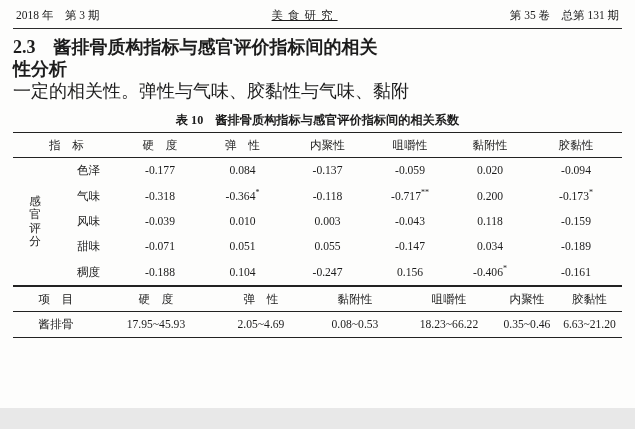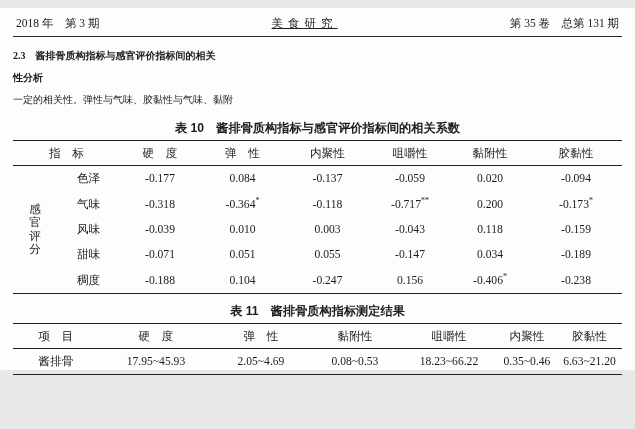--- a/index.html
+++ b/index.html
@@ -1,38 +1,38 @@
 <!DOCTYPE html>
 <html><head>
 <meta charset="utf-8">
 <style>
   html,body { margin:0; padding:0; background:#e8e8e8; }
   .page {
-    position:relative; width:635px; height:362px; margin:8px auto;
+    position:relative; width:635px; height:408px; margin:0 auto;
     background:#fdfdfc; color:#1c1c1c; box-sizing:border-box;
     padding:6px 13px 0 13px;
     font-family:"Liberation Serif","DejaVu Serif",serif;
   }
   
   .jheader {
     display:flex; justify-content:space-between; align-items:baseline;
     font-size:11.5px; padding:2px 3px 5px 3px;
     border-bottom:1.4px solid #2b2b2b;
   }
   .jtitle { letter-spacing:5px;text-decoration:underline; }
   
   .columns { display:flex; gap:17px; margin-top:8px; }
-  .col { flex:1 1 0; font-size:10px; line-height:21.9px; }
+  .col { flex:1 1 0; font-size:18px; line-height:21.9px; }
   .sec-line { font-weight:bold; }
   .body-line { text-align:justify; }
   
   .tbl-title {
     text-align:center; font-weight:bold; font-size:12.2px;
     margin-top:9px; margin-bottom:3px;
-    font-family:Liberation Sans, sans-serif;
+    font-family:Liberation Serif, serif;
   }
   
   table {
     width:100%; border-collapse:collapse; table-layout:fixed;
     font-size:11.6px;
   }
   #table10, #table11 { border-top:1.8px solid #222; border-bottom:1.8px solid #222; }
   #table10 thead th, #table11 thead th { border-bottom:1.1px solid #222; }
   th, td { font-weight:normal; text-align:center; padding:4.8px 0 4.6px 0; vertical-align:middle; }
   #table10 tbody td { padding:5.2px 0; }
@@ -127,27 +127,26 @@
           <td><span>0.034</span></td>
           <td><span>-0.189</span></td>
         </tr>
         <tr>
           <td>稠度</td>
           <td><span>-0.188</span></td>
           <td><span>0.104</span></td>
           <td><span>-0.247</span></td>
           <td><span>0.156</span></td>
           <td><span>-0.406</span><sup class="sig">*</sup></td>
-          <td><span>-0.238</span></td>
+          <td><span>-0.161</span></td>
         </tr>
       </tbody>
   </table>
 
 
-  <div class="tbl-title">表 11　酱排骨质构指标测定结果</div>
 
   <table id="table11">
     <colgroup>
       <col style="width:86px">
         <col style="width:114px">
         <col style="width:96px">
         <col style="width:92px">
       <col style="width:96px">
         <col style="width:60px">
         <col style="width:65px">

